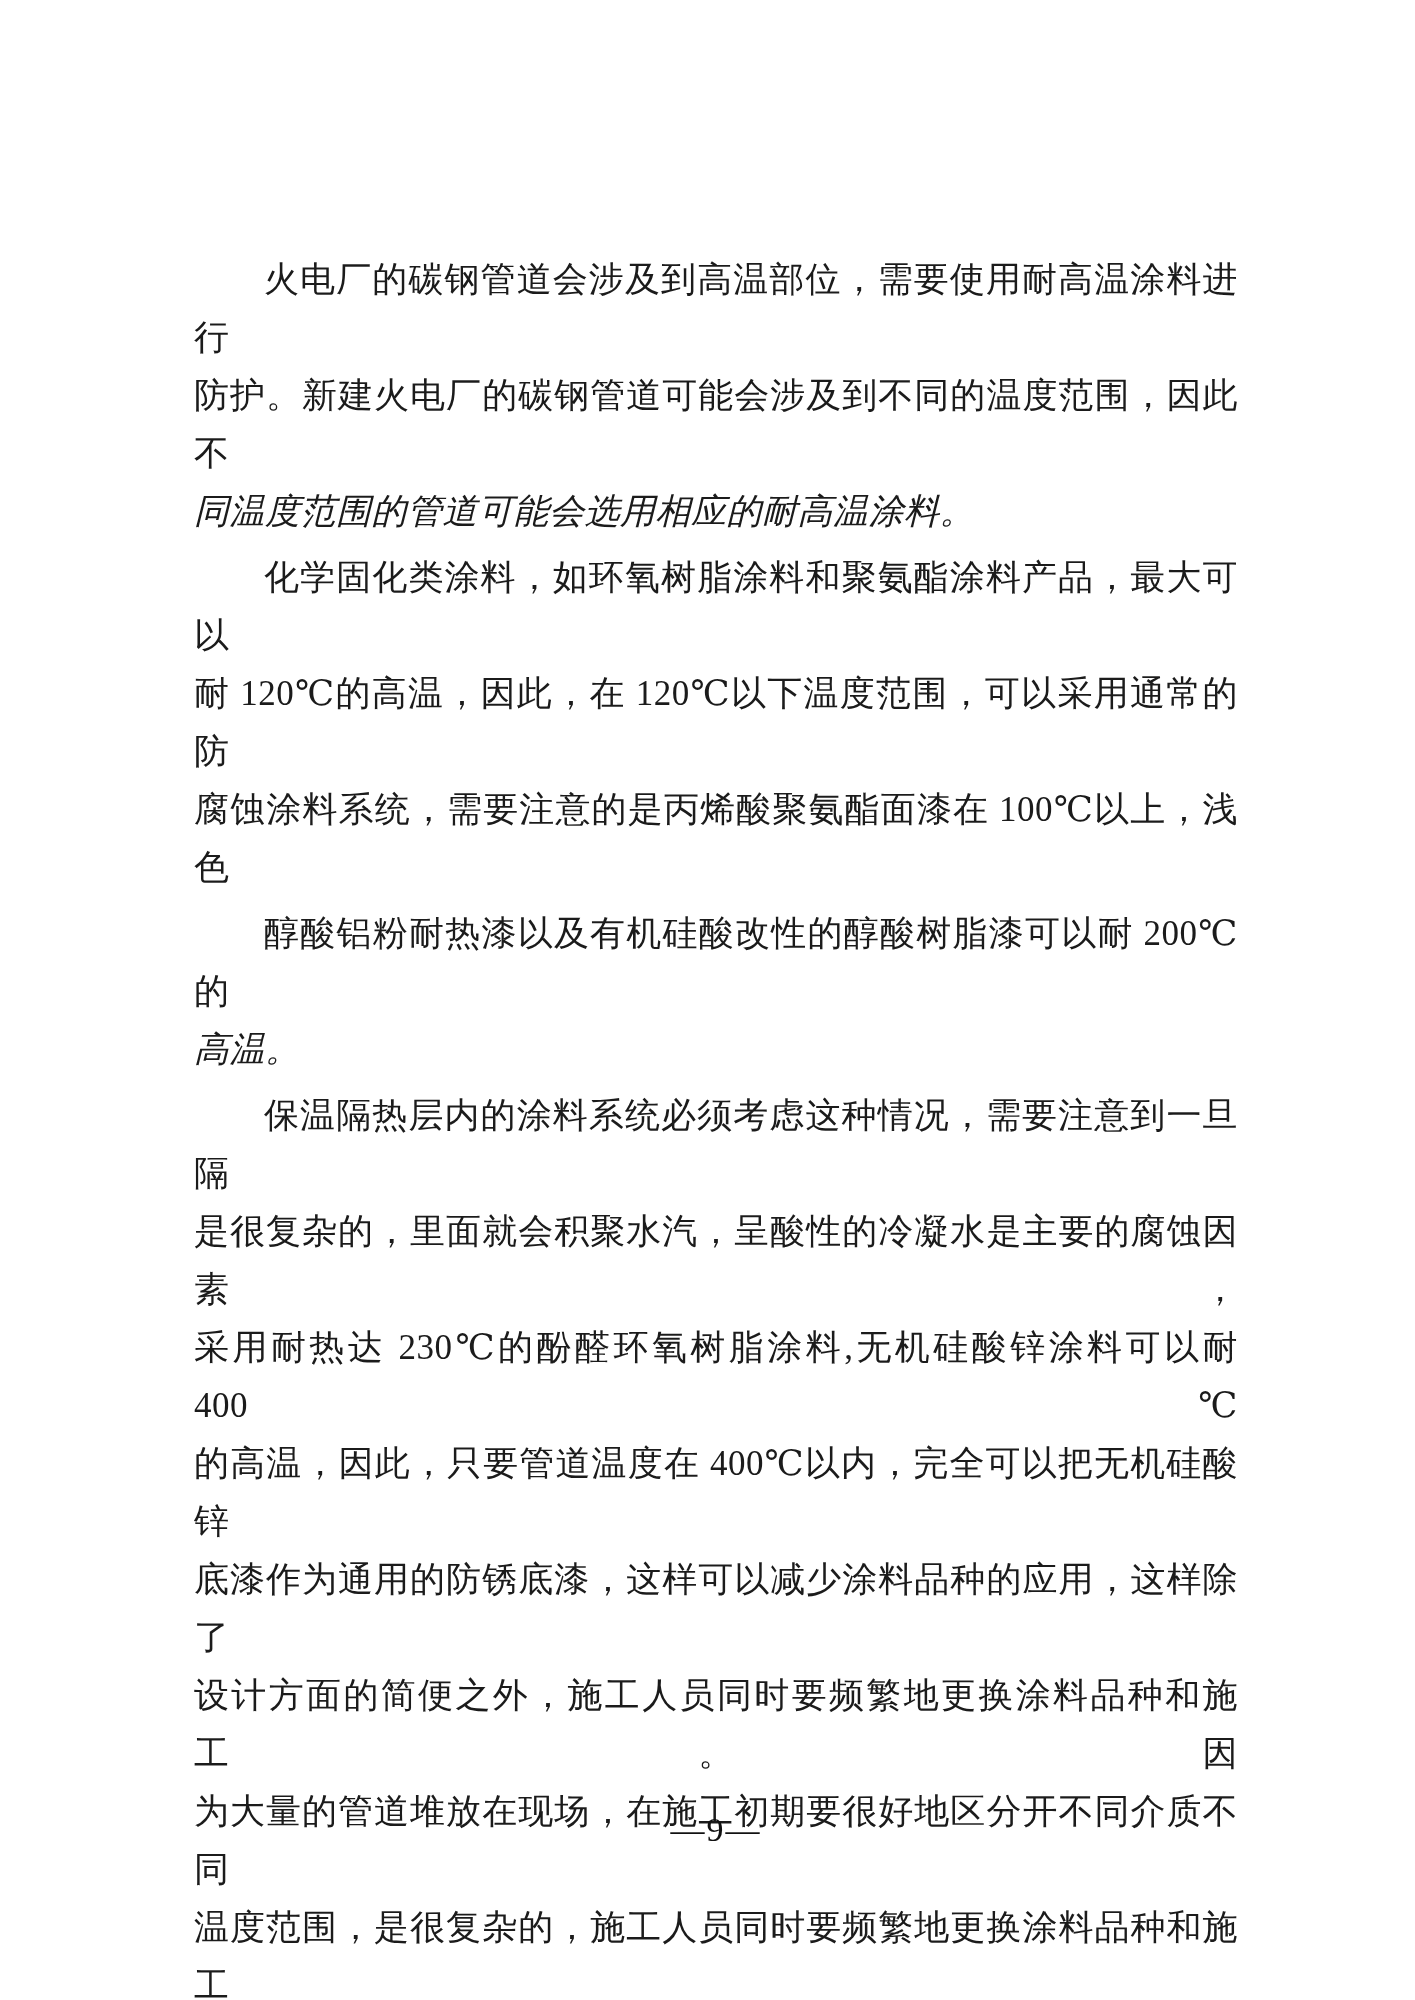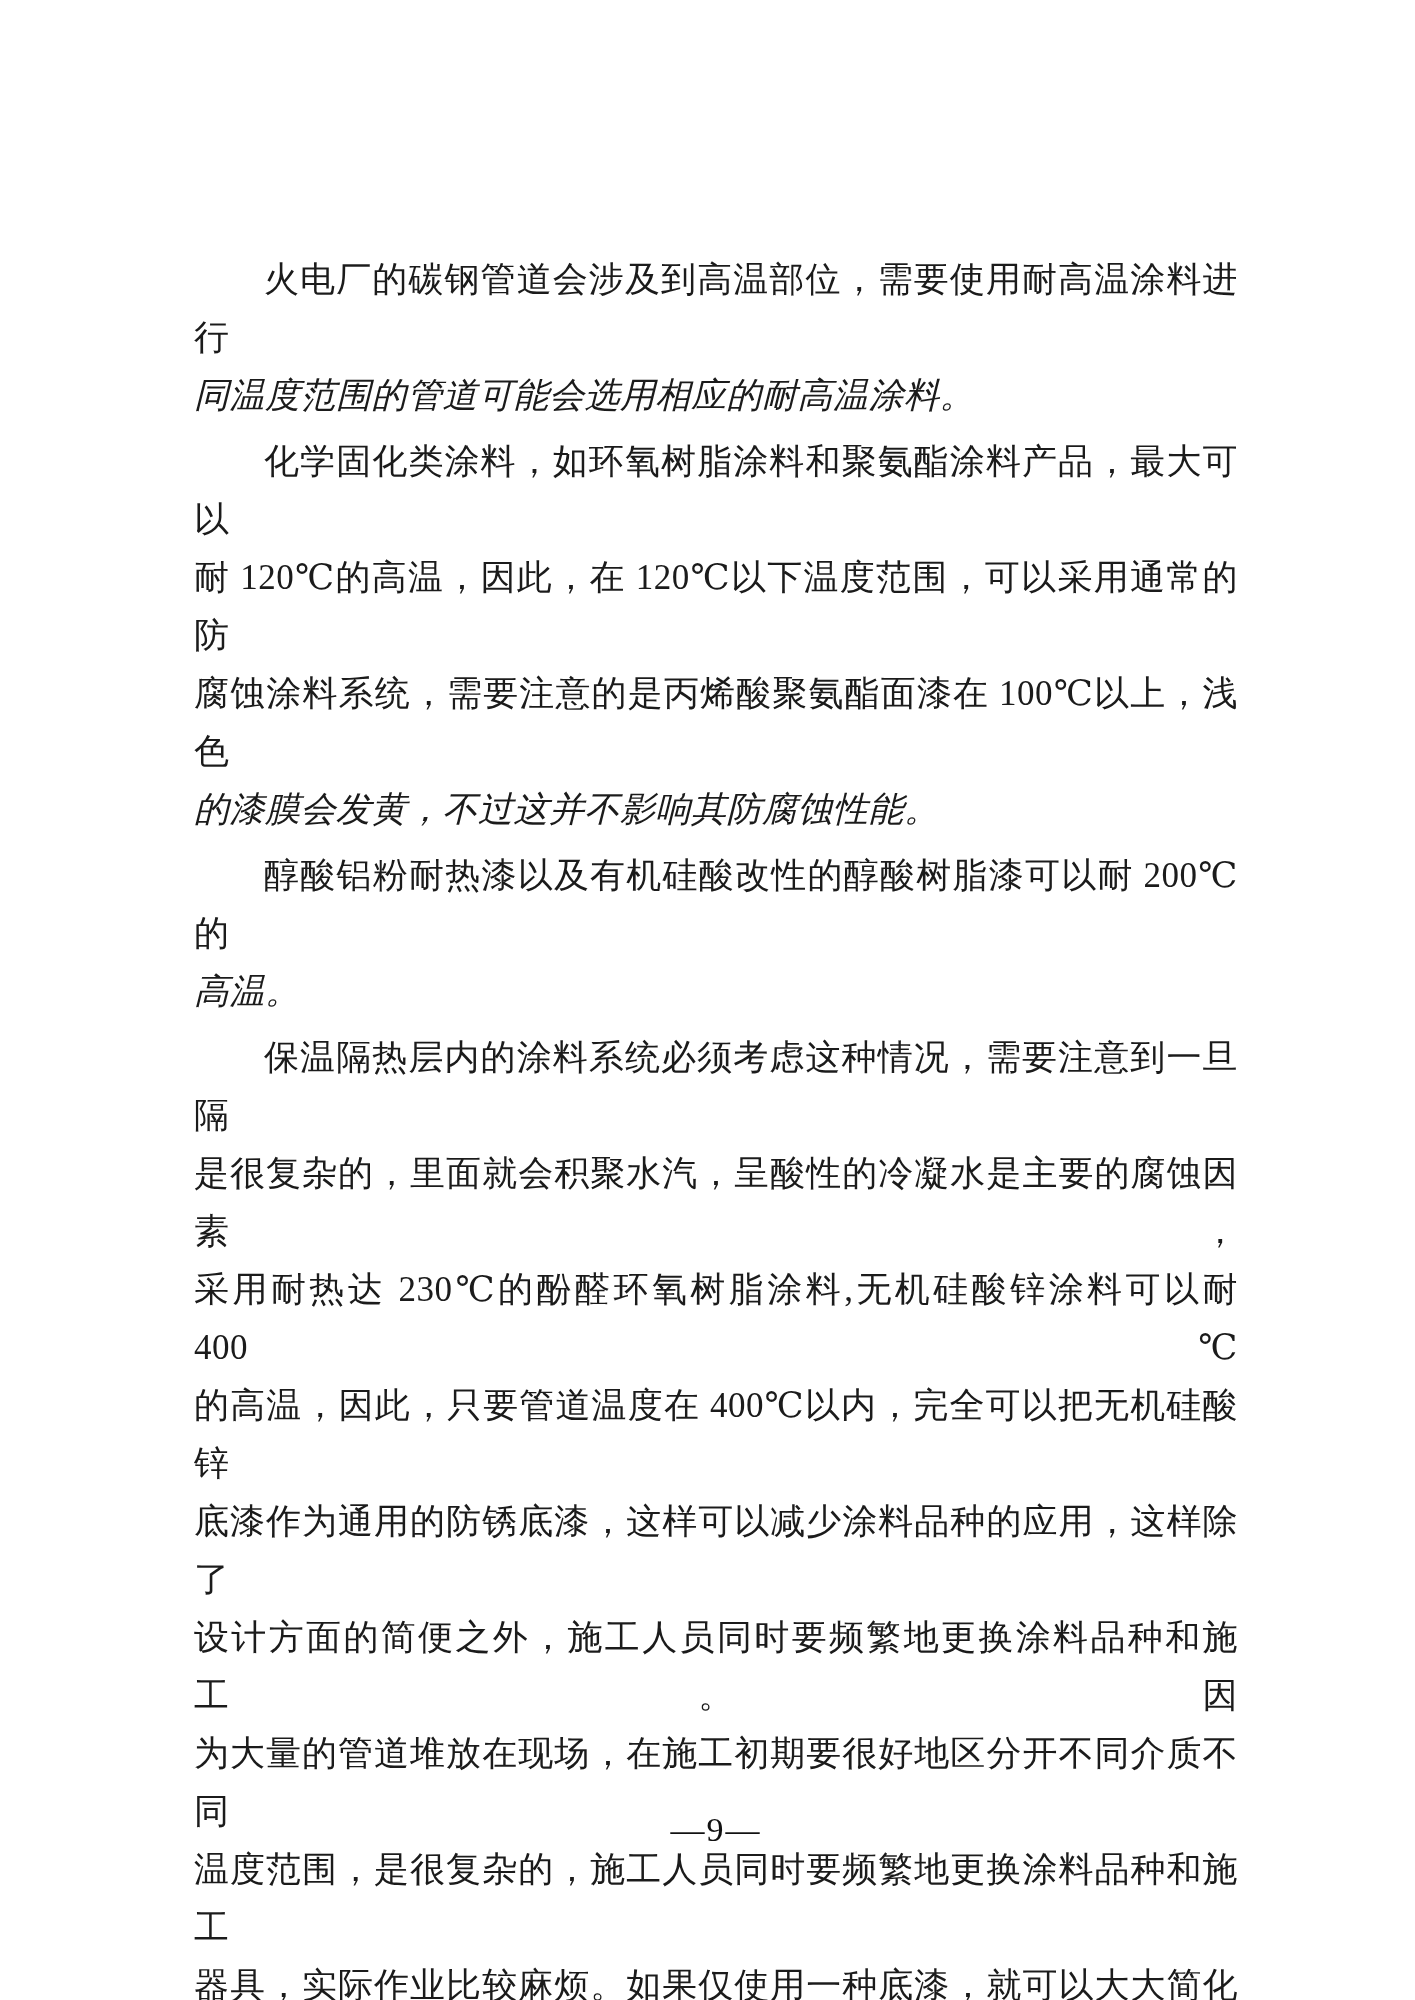--- a/index.html
+++ b/index.html
@@ -60,27 +60,27 @@
     color: #111111;
   }
 </style>
 </head>
 <body>
 
 <div class="page">
   <section class="text-block" id="text-block">
       <p class="para">
         <span class="line first">火电厂的碳钢管道会涉及到高温部位，需要使用耐高温涂料进行</span>
+        <span class="line">防护。新建火电厂的碳钢管道可能会涉及到不同的温度范围，因此不</span>
         <span class="line last">同温度范围的管道可能会选用相应的耐高温涂料。</span>
       </p>
       <p class="para">
         <span class="line first">化学固化类涂料，如环氧树脂涂料和聚氨酯涂料产品，最大可以</span>
         <span class="line">耐 120℃的高温，因此，在 120℃以下温度范围，可以采用通常的防</span>
         <span class="line">腐蚀涂料系统，需要注意的是丙烯酸聚氨酯面漆在 100℃以上，浅色</span>
-        <span class="line last">的漆膜会发黄，不过这并不影响其防腐蚀性能。</span>
       </p>
       <p class="para">
         <span class="line first">醇酸铝粉耐热漆以及有机硅酸改性的醇酸树脂漆可以耐 200℃的</span>
         <span class="line last">高温。</span>
       </p>
       <p class="para">
         <span class="line first">保温隔热层内的涂料系统必须考虑这种情况，需要注意到一旦隔</span>
         <span class="line">是很复杂的，里面就会积聚水汽，呈酸性的冷凝水是主要的腐蚀因素，</span>
         <span class="line">采用耐热达 230℃的酚醛环氧树脂涂料,无机硅酸锌涂料可以耐 400℃</span>
         <span class="line">的高温，因此，只要管道温度在 400℃以内，完全可以把无机硅酸锌</span>

